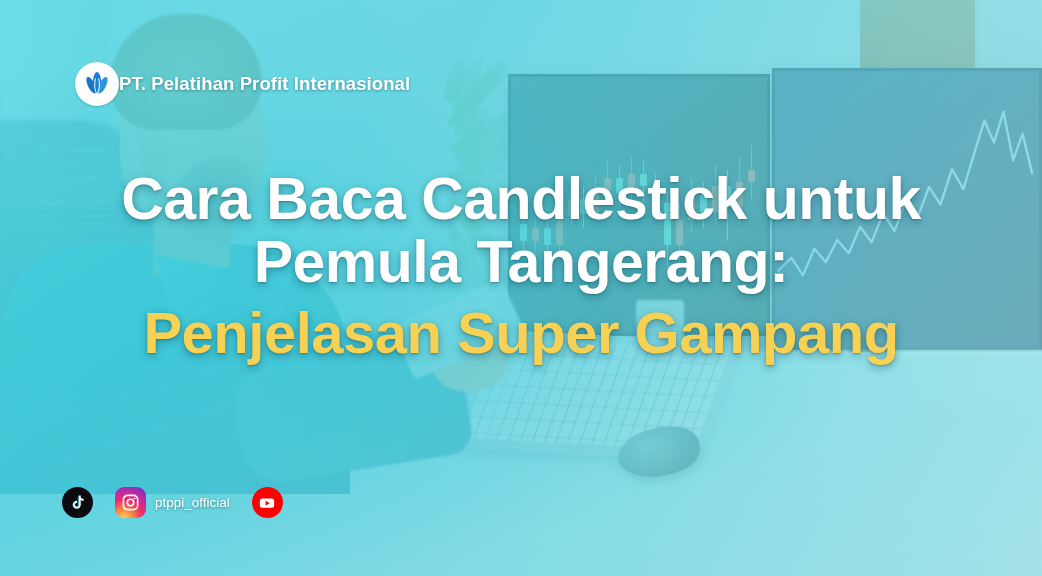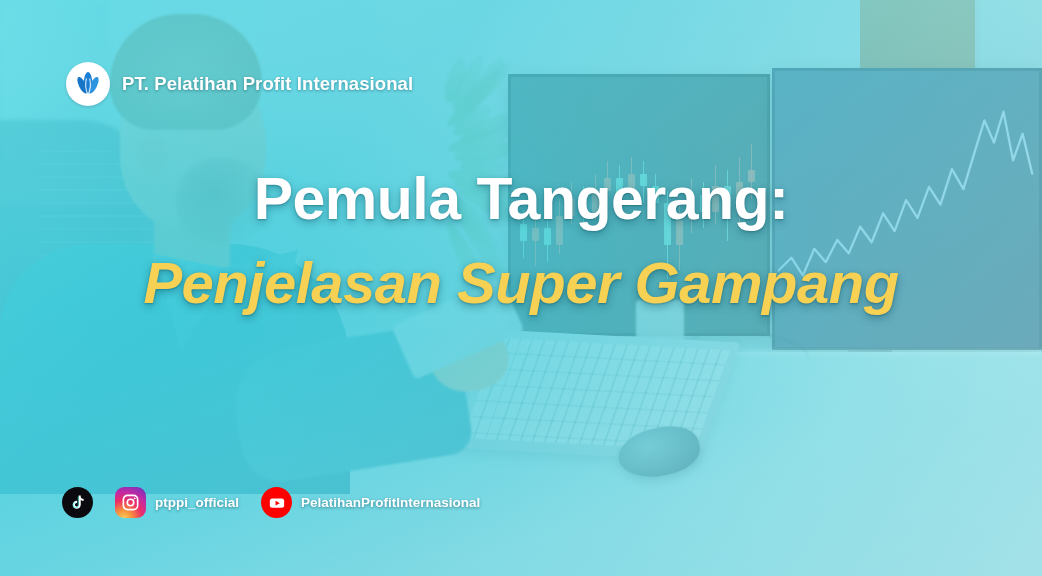--- a/index.html
+++ b/index.html
@@ -134,44 +134,44 @@
       rgba(96,214,226,.66) 55%,
       rgba(126,223,231,.62) 78%,
       rgba(160,229,234,.60) 100%);
     mix-blend-mode:normal;}
   .tint2{position:absolute;inset:0;
     background:radial-gradient(ellipse at 18% 55%, rgba(46,200,216,.42) 0%, rgba(46,200,216,0) 58%);}
 
   
   .content{position:absolute;inset:0;}
 
-  .brand{position:absolute;left:66px;top:62px;display:flex;align-items:center;gap:12px;justify-content:flex-end;}
+  .brand{position:absolute;left:75px;top:62px;display:flex;align-items:center;justify-content:flex-end;}
   .logo{width:44px;height:44px;border-radius:50%;background:#ffffff;
     display:flex;align-items:center;justify-content:center;flex:0 0 auto;
     box-shadow:0 1px 3px rgba(0,0,0,.18);}
   .brand-text{display:flex;flex-direction:column;align-items:center;
     color:#ffffff;font-weight:bold;line-height:1.25;
     text-shadow:0 1px 3px rgba(0,60,70,.45);}
   .brand-l1{font-size:18.5px;letter-spacing:.1px;}
   .brand-l2{font-size:18.5px;}
 
   .headline{position:absolute;left:0;right:0;top:168px;text-align:center;
     padding:0 34px;box-sizing:border-box;}
   .h-line{font-weight:bold;font-size:59px;line-height:1.07;color:#ffffff;
     text-shadow:0 3px 9px rgba(0,70,85,.40),0 1px 2px rgba(0,60,75,.35);
     letter-spacing:-.5px;white-space:nowrap;}
-  .h-line.accent{color:#F6D154;font-size:58px;margin-top:21px;
-    text-shadow:0 3px 9px rgba(0,70,85,.42),0 1px 2px rgba(0,60,75,.32);font-style:italic;}
+  .h-line.accent{color:#F6D154;font-size:58px;margin-top:8px;
+    text-shadow:0 3px 9px rgba(0,70,85,.42),0 1px 2px rgba(0,60,75,.32);}
 
   
   .social{position:absolute;left:62px;bottom:58px;display:flex;align-items:center;}
   .s-item{display:flex;align-items:center;gap:9px;}
   .s-gap{width:22px;}
   .s-gap-lg{width:34px;}
-  .s-label{color:#ffffff;font-size:13.5px;font-weight:bold;
+  .s-label{color:#ffffff;font-size:13.5px;font-weight:normal;
     text-shadow:0 1px 3px rgba(0,60,75,.5);white-space:nowrap;}
 
   .ico{width:31px;height:31px;flex:0 0 auto;position:relative;}
   .ico-tiktok{border-radius:50%;background:#0b0b0f;display:flex;align-items:center;
     justify-content:center;}
   .ico-ig{border-radius:9px;
     background:radial-gradient(circle at 28% 102%, #fdd25c 0%, #f7903d 22%, #ed2c68 48%, #c32aa3 68%, #7a31bd 92%);
     display:flex;align-items:center;justify-content:center;}
   .ico-yt{border-radius:50%;background:#fe0000;display:flex;align-items:center;
     justify-content:center;}
@@ -308,20 +308,21 @@
           <path d="M15 25.6 C12.4 21 12.2 15 13.4 9.4" stroke="#ffffff" stroke-width="1.1" fill="none" opacity=".85"></path>
           <path d="M15 25.6 C17.6 21 17.9 15 16.7 9.4" stroke="#ffffff" stroke-width="1.1" fill="none" opacity=".85"></path>
         </svg>
       </div>
       <div class="brand-text">
         <div class="brand-l1">PT. Pelatihan Profit Internasional</div>
       </div>
     </div>
 
     <div class="headline">
+      <div class="h-line">Cara Baca Candlestick untuk</div>
       <div class="h-line">Pemula Tangerang:</div>
       <div class="h-line accent">Penjelasan Super Gampang</div>
     </div>
 
     <div class="social">
 
       <div class="s-item">
         <div class="ico ico-tiktok">
           <svg width="17" height="17" viewBox="0 0 24 24">
             <path fill="#ffffff" d="M16.6 2h-3v13.2a2.6 2.6 0 1 1-2.2-2.57V9.5a5.7 5.7 0 1 0 5.2 5.68V8.6a7.1 7.1 0 0 0 4 1.26V6.8a4.2 4.2 0 0 1-4-4.8z"></path>
@@ -345,21 +346,20 @@
 
       <div class="s-gap"></div>
 
       <div class="s-item">
         <div class="ico ico-yt">
           <svg width="20" height="20" viewBox="0 0 24 24">
             <rect x="3.4" y="6.6" width="17.2" height="11.2" rx="3" fill="#ffffff"></rect>
             <path d="M10.3 9.4 L15.4 12.2 L10.3 15.0 Z" fill="#fe0000"></path>
           </svg>
         </div>
-        <span class="s-label">PelatihanProfitInternasional</span>
       </div>
 
       <div class="s-gap-lg"></div>
 
 
     </div>
   </div>
 </div>
 
 </body></html>

